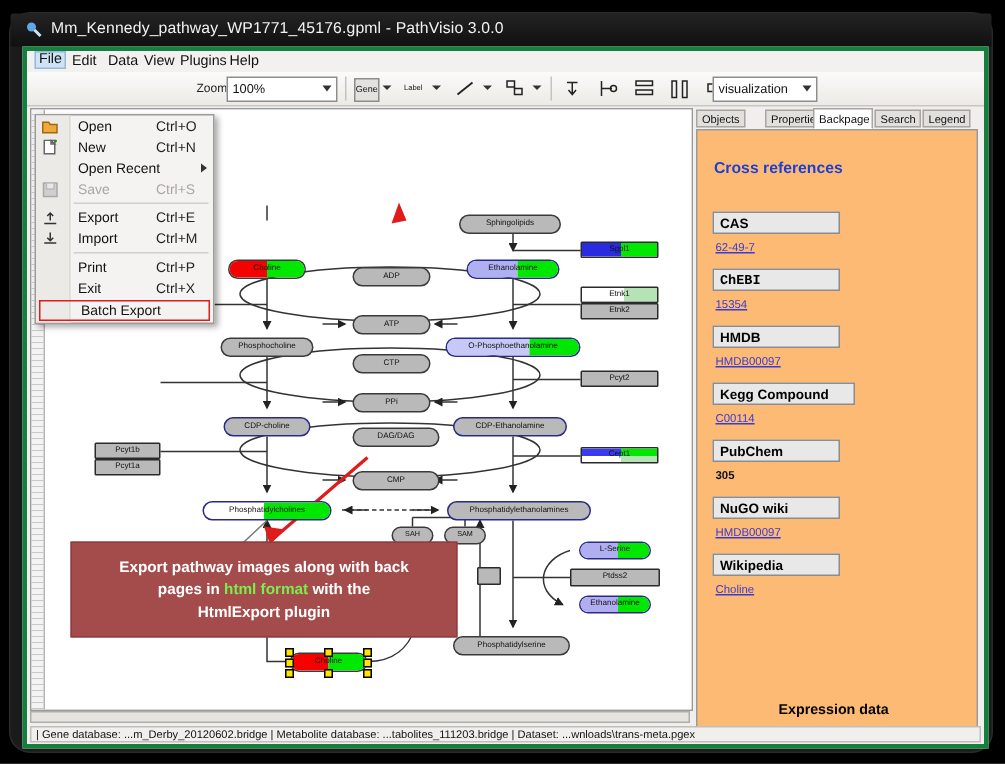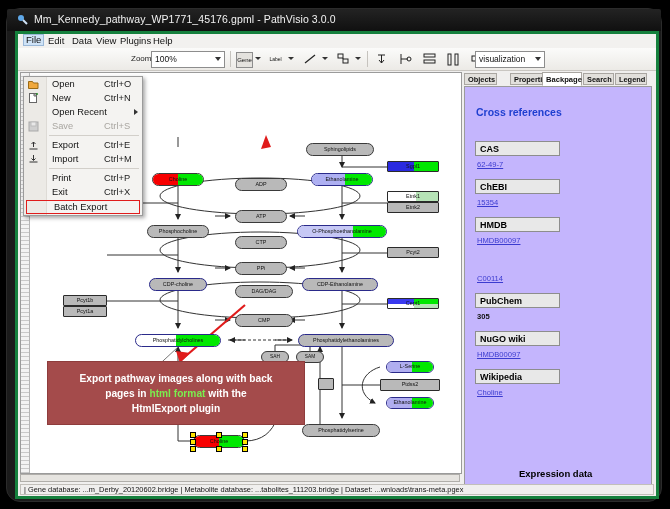--- a/index.html
+++ b/index.html
@@ -96,25 +96,25 @@
   .fm-sep{height:1px;margin:2px 3px 2px 25px;background:#d2cfca;}
   .fmi.boxed{outline:1.5px solid #e01b1b;outline-offset:-1px;margin:1px 2px;}
   .fmico{position:absolute;left:4px;top:2px;width:11px;height:11px;}
 
   
   .rpanel{position:absolute;left:444px;top:38px;width:192px;height:423px;
        background:#f0efee;}
   .tabs{position:absolute;left:2px;top:0;width:190px;height:14px;}
   .tab{position:absolute;top:1px;height:12px;background:#e2e0dc;
        border:1px solid #a9a6a1;font-size:7.4px;color:#111;
-       padding:0 3px;line-height:12px;box-sizing:border-box;font-weight:bold;}
+       padding:0 3px;line-height:12px;box-sizing:border-box;}
   .tab.sel{background:#fff;top:0;height:14px;line-height:13px;border-bottom-color:#fff;
        font-size:7.6px;}
   .bp{position:absolute;left:2px;top:14px;width:188px;height:406px;
-       background:#c4b5fd;border:1px solid #9b9b9b;box-sizing:border-box;overflow:hidden;}
+       background:#fdba74;border:1px solid #9b9b9b;box-sizing:border-box;overflow:hidden;}
   .bp-title{position:absolute;left:11px;top:19px;font-size:10.5px;font-weight:bold;
        color:#1f3fd0;}
   .xr-head{position:absolute;left:10px;width:85px;height:15px;background:#e8e8e8;
        border:1px solid #8d8d8d;box-sizing:border-box;font-size:9px;font-weight:bold;
        color:#000;line-height:14px;padding-left:4px;}
   .xr-val{position:absolute;left:12px;font-size:7.6px;color:#3b3bd0;
        text-decoration:underline;}
   .xr-val.plain{color:#111;text-decoration:none;font-weight:bold;}
   .expr{position:absolute;left:10px;top:381px;font-size:9.5px;font-weight:bold;color:#000;padding-left:44px;}
 
@@ -513,26 +513,27 @@
         <div class="tab" style="left:119px;width:31px;">Search</div>
         <div class="tab" style="left:151px;width:32px;">Legend</div>
       </div>
 
       <div class="bp">
         <div class="bp-title">Cross references</div>
 
         <div class="xr-head" style="top:54px;">CAS</div>
         <div class="xr-val" style="top:73px;">62-49-7</div>
 
-        <div class="xr-head" style="top:92px;">ChEBI</div>
+        <div class="xr-head" style="top:92px;font-family:Liberation Mono, monospace;">ChEBI</div>
         <div class="xr-val" style="top:111px;">15354</div>
 
         <div class="xr-head" style="top:130px;">HMDB</div>
         <div class="xr-val" style="top:149px;">HMDB00097</div>
 
+        <div class="xr-head" style="top:168px;width:95px;">Kegg Compound</div>
         <div class="xr-val" style="top:187px;">C00114</div>
 
         <div class="xr-head" style="top:206px;">PubChem</div>
         <div class="xr-val plain" style="top:225px;">305</div>
 
         <div class="xr-head" style="top:244px;">NuGO wiki</div>
         <div class="xr-val" style="top:263px;">HMDB00097</div>
 
         <div class="xr-head" style="top:282px;">Wikipedia</div>
         <div class="xr-val" style="top:301px;">Choline</div>

